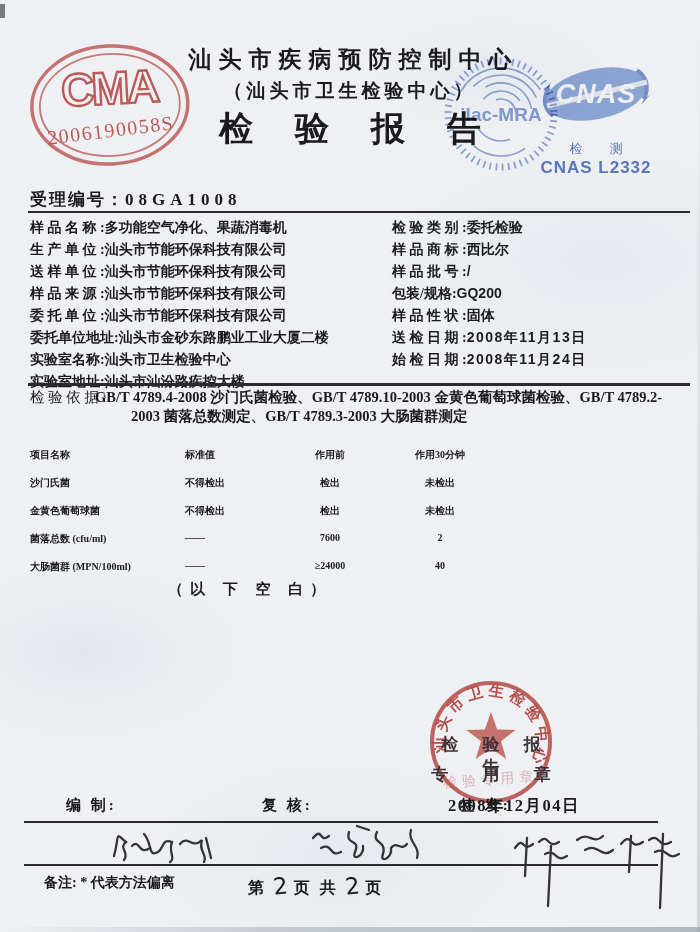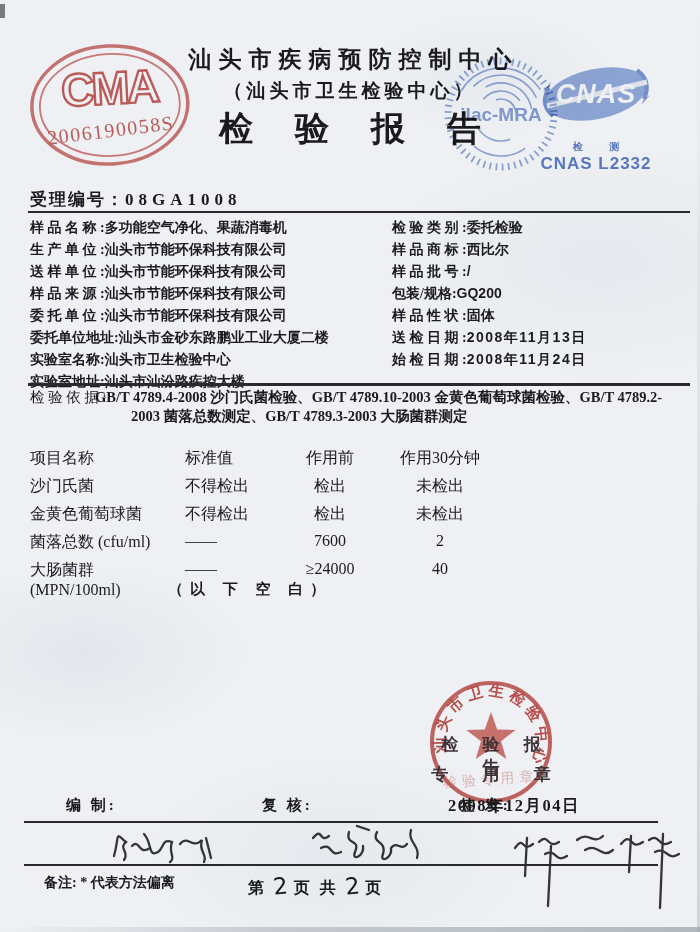--- a/index.html
+++ b/index.html
@@ -18,21 +18,21 @@
   .rule{position:absolute;background:#2a2a2e;}
 
   
   .cma{left:28px;top:42px;transform:rotate(-3deg);opacity:.92;mix-blend-mode:multiply;}
   .titleblock{left:120px;top:0;width:460px;text-align:center;}
   .org-name{position:absolute;top:44px;width:100%;font-size:23px;font-weight:bold;letter-spacing:7px;padding-left:7px;box-sizing:border-box;}
   .org-sub{position:absolute;top:78px;width:100%;font-size:19px;font-weight:bold;letter-spacing:4px;}
   .report-title{position:absolute;top:106px;width:100%;font-size:34px;font-weight:bold;letter-spacing:42px;padding-left:42px;box-sizing:border-box;}
   .ilac{left:442px;top:55px;opacity:.82;mix-blend-mode:multiply;}
   .cnasblock{left:535px;top:56px;width:122px;text-align:center;color:#5f7fc6;mix-blend-mode:multiply;}
-  .cnas-type{font-size:10px;font-weight:bold;letter-spacing:12px;padding-left:12px;margin-top:0px;}
+  .cnas-type{font-size:13px;font-weight:normal;letter-spacing:12px;padding-left:12px;margin-top:0px;}
   .cnas-no{font-size:17px;font-weight:bold;letter-spacing:1px;font-family:"Liberation Sans","DejaVu Sans",sans-serif;}
 
   
   .accept{left:30px;top:188px;font-size:17px;font-weight:bold;}
   .accept .lbl{letter-spacing:2px;}
   .accept .val{letter-spacing:5px;}
 
   
   .col{position:absolute;top:216px;font-size:14px;line-height:22px;}
   .col-l{left:30px;width:360px;}
@@ -41,21 +41,21 @@
   .row .lbl{font-weight:bold;}
   .row .val{font-weight:bold;font-family:"Liberation Sans","DejaVu Sans",sans-serif;}
   .row .date{letter-spacing:1.5px;}
 
   
   .basis-label{left:30px;top:388px;font-size:14.5px;font-weight:normal;}
   .basis-lines{left:95px;top:388px;width:600px;font-size:14.5px;font-weight:bold;line-height:19px;}
   .basis-l2{padding-left:36px;}
 
   
-  .results{left:30px;top:448px;display:grid;grid-template-columns:155px 90px 110px 110px;grid-auto-rows:28px;width:500px;font-size:16px;font-weight:normal;}
+  .results{left:30px;top:448px;display:grid;grid-template-columns:155px 90px 110px 110px;grid-auto-rows:28px;width:500px;font-size:10px;font-weight:bold;}
   .results .cc{text-align:center;}
   .blank-note{left:30px;top:580px;width:440px;text-align:center;font-size:15px;font-weight:bold;letter-spacing:7px;}
 
   
   .seal{left:413px;top:664px;mix-blend-mode:multiply;}
   .seal-line{left:413px;width:156px;text-align:center;font-size:17px;font-weight:bold;color:#3e3337;}
   .seal-l1{top:733px;letter-spacing:10px;padding-left:10px;box-sizing:border-box;}
   .seal-l2{top:763px;letter-spacing:15px;padding-left:15px;box-sizing:border-box;}
   .seal-date{left:405px;top:795px;width:175px;text-align:right;font-size:16.5px;font-weight:bold;letter-spacing:1.5px;}
 

